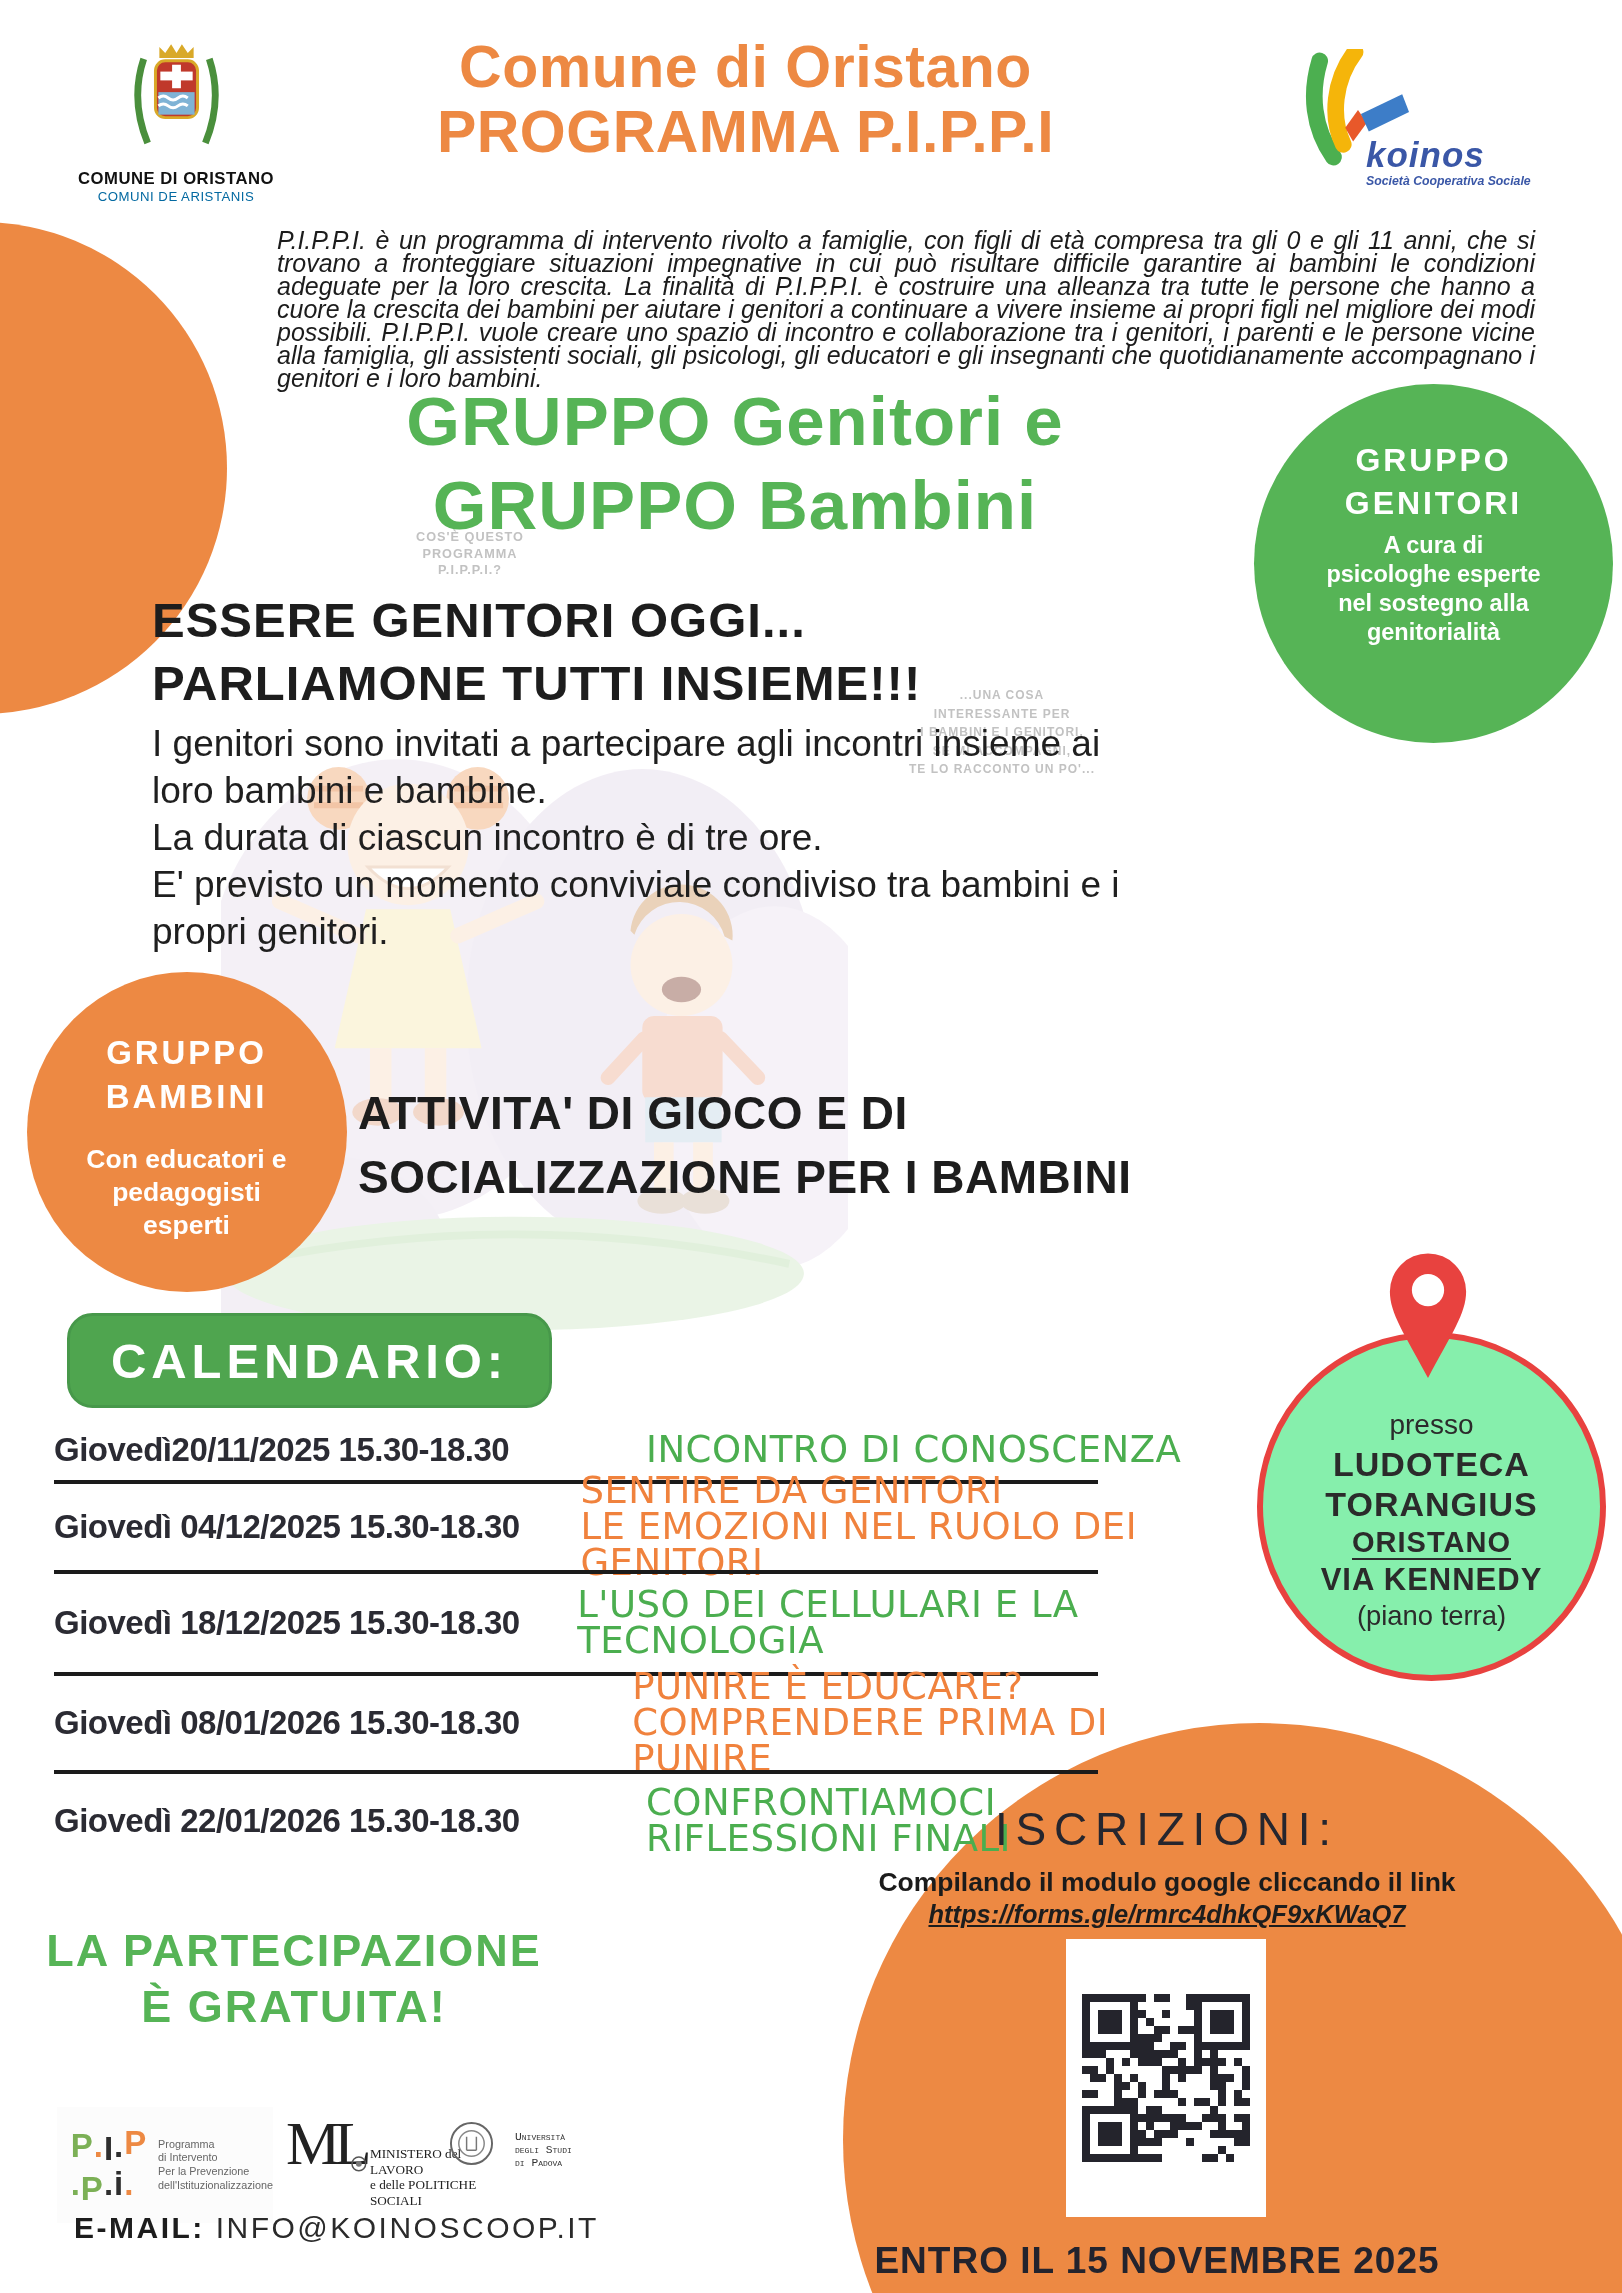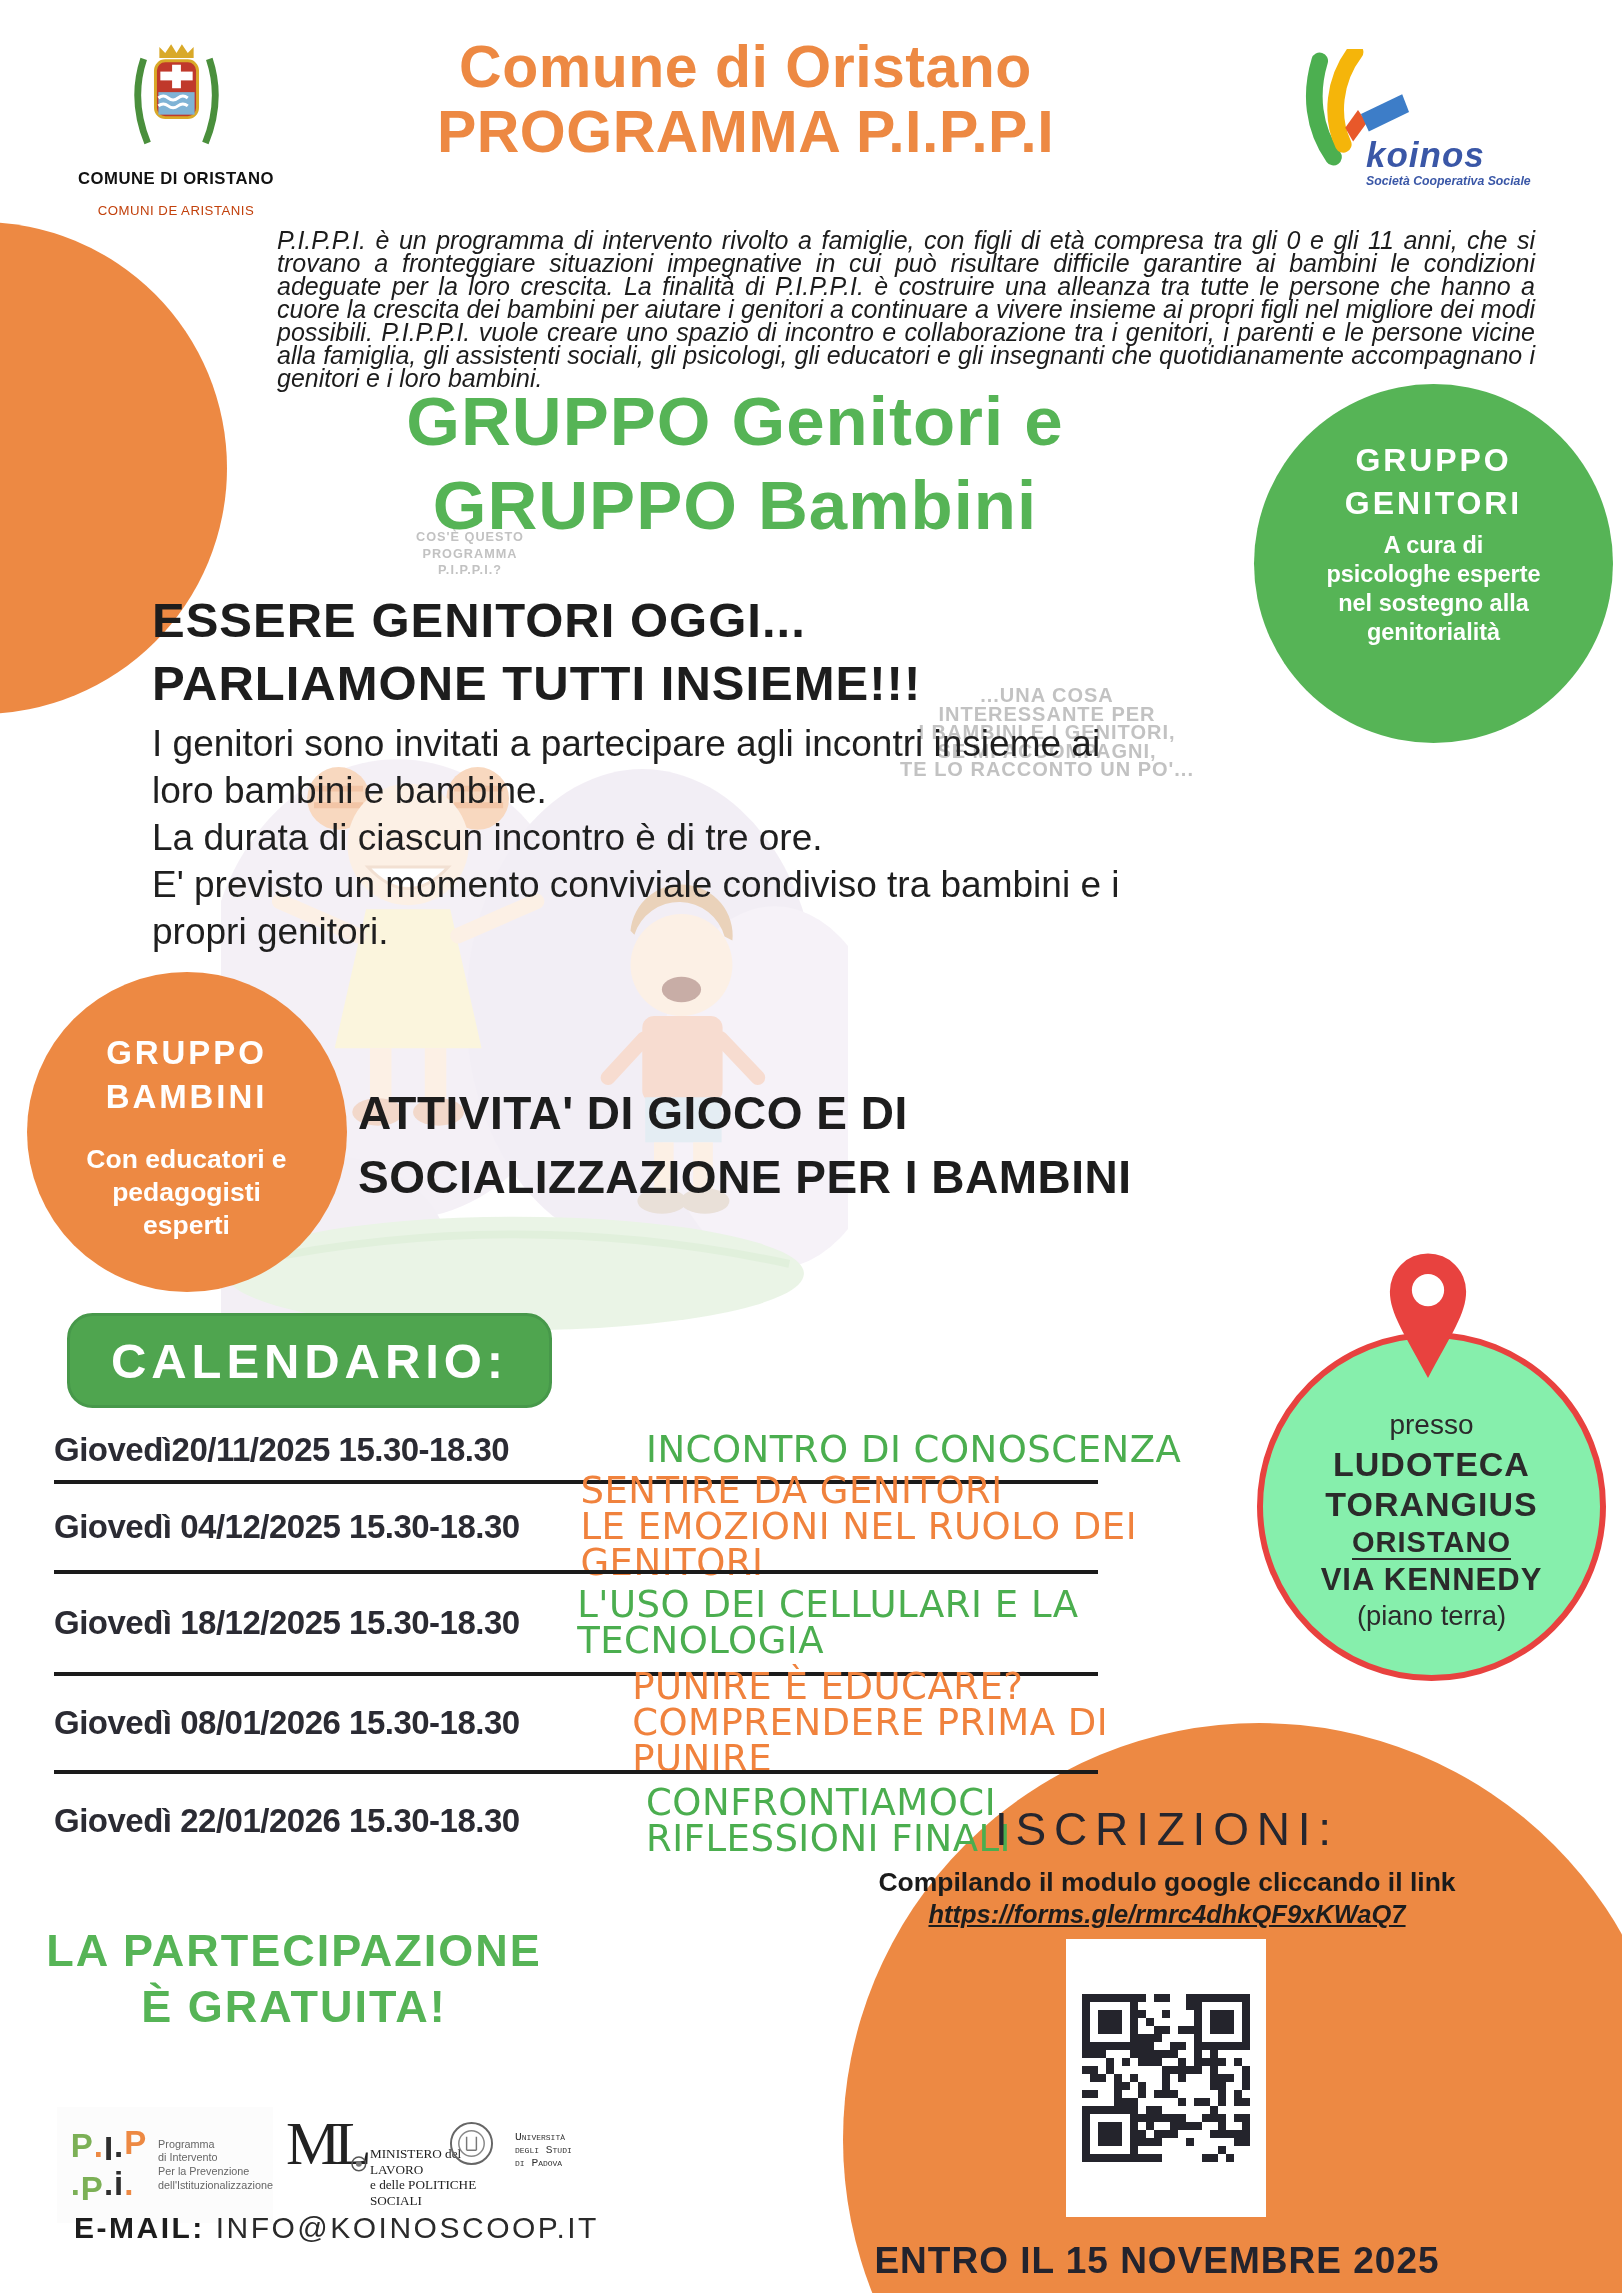--- a/index.html
+++ b/index.html
@@ -8,21 +8,21 @@
     --ink:#222; --date:#2B2B33; --blue:#3A57A7; --bubble:#C2C2C2;
   }
   *{margin:0;padding:0;box-sizing:border-box}
   body{background:#888;font-family:"Liberation Sans",sans-serif}
   .page{position:relative;width:1622px;height:2294px;background:#fff;overflow:hidden;margin:0 auto}
   .abs{position:absolute}
   .z0{z-index:0}.z1{z-index:1}.z2{z-index:2}.z3{z-index:3}
   
   .crest-block{left:39px;top:41px;width:274px;text-align:center}
   .crest-title{font-size:16.7px;font-weight:700;color:#111;letter-spacing:0.5px;margin-top:7.8px}
-  .crest-sub{font-size:13.2px;color:#c2410c;letter-spacing:0.5px;margin-top:14px}
+  .crest-sub{font-size:13.2px;color:#0369a1;letter-spacing:0.5px;margin-top:0}
   .main-title{left:314px;top:35px;width:863px;text-align:center;color:var(--orange);
     font-weight:700;font-size:59px;line-height:65px;letter-spacing:0.5px}
   .koinos{left:1304px;top:49px;width:304px;height:147px}
   .koinos-name{position:absolute;left:62px;top:86px;font-size:35px;font-weight:700;color:var(--blue);font-style:italic;letter-spacing:1px}
   .koinos-sub{position:absolute;left:62px;top:125px;font-size:12.3px;font-weight:700;color:var(--blue);font-style:italic}
   
   .intro{left:277px;top:229px;width:1258px;font-size:25px;line-height:23px;
     font-style:italic;color:#1c1c1c;text-align:justify}
   
   .left-circle{left:-265px;top:222px;width:492px;height:492px;border-radius:50%;background:var(--orange)}
@@ -39,21 +39,21 @@
   .badge-bambini .badge-title{font-size:33px;line-height:44px}
   .badge-bambini .badge-sub{font-size:26.5px;line-height:33px;margin-top:23.5px}
   
   .subheading{left:152px;top:589px;width:1078px;font-size:49px;font-weight:700;
     color:#1d1d1d;letter-spacing:1px;line-height:63px}
   .body-text{left:152px;top:720px;width:1343px;font-size:37px;line-height:47px;color:#1f1f1f}
   .activity{left:358px;top:1081px;width:1078px;font-size:46px;font-weight:700;color:#1d1d1d;line-height:64px;letter-spacing:0.5px}
   
   .bubble{color:var(--bubble);font-weight:700;text-align:center;text-transform:uppercase;letter-spacing:1px}
   .bubble1{left:372px;top:529px;width:196px;font-size:12.7px;line-height:16.7px}
-  .bubble2{left:900px;top:686px;width:294px;font-size:20px;line-height:18.6px}
+  .bubble2{left:855px;top:686px;width:294px;font-size:12px;line-height:18.6px}
   
   .cal-banner{left:67px;top:1313px;width:485px;height:95px;background:var(--green-dark);
     border:3.9px solid #47984A;border-radius:25.5px;display:flex;align-items:center;justify-content:center;
     color:#fff;font-size:49px;font-weight:700;letter-spacing:4.9px}
   .cal-rows{left:54px;top:1419px;width:1191px}
   .cal-row{position:absolute;left:0;width:100%;display:flex;align-items:center}
   .cal-date{width:564px;font-size:33px;font-weight:700;color:var(--date);letter-spacing:-0.5px}
   .cal-topic{margin-left:28px;font-size:37px;font-weight:400;letter-spacing:0.5px;line-height:36px;font-family:"DejaVu Sans",sans-serif}
   .row-green .cal-topic{color:var(--topic-green)}
   .row-orange .cal-topic{color:var(--topic-orange)}

